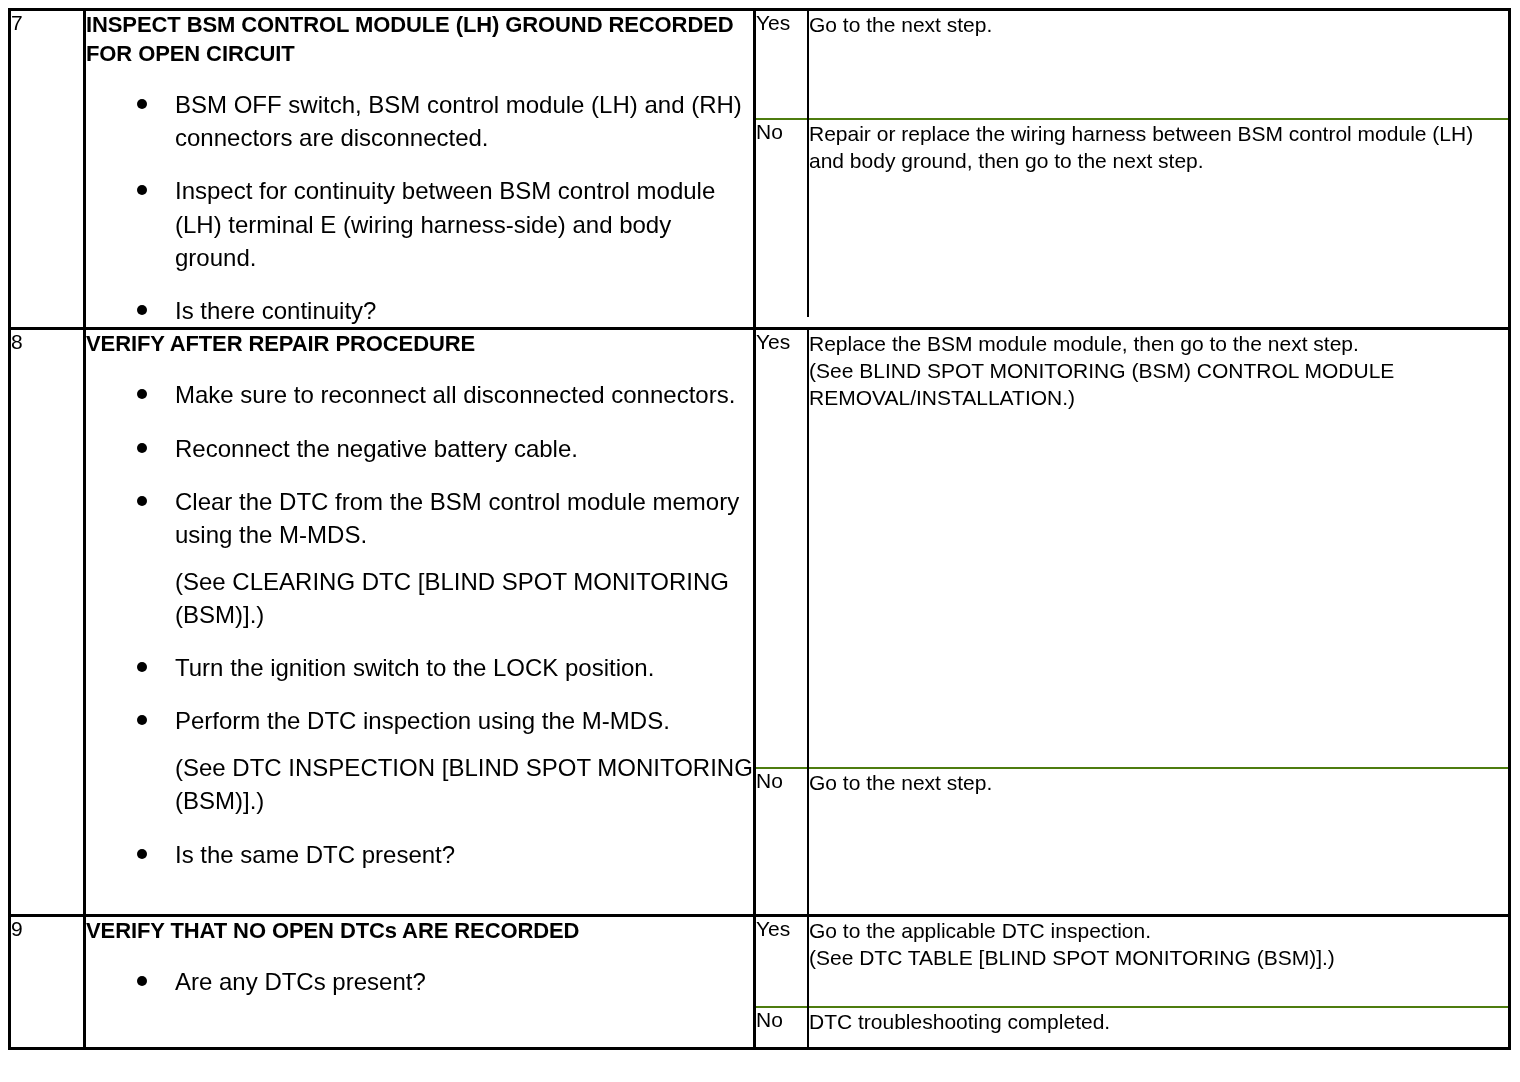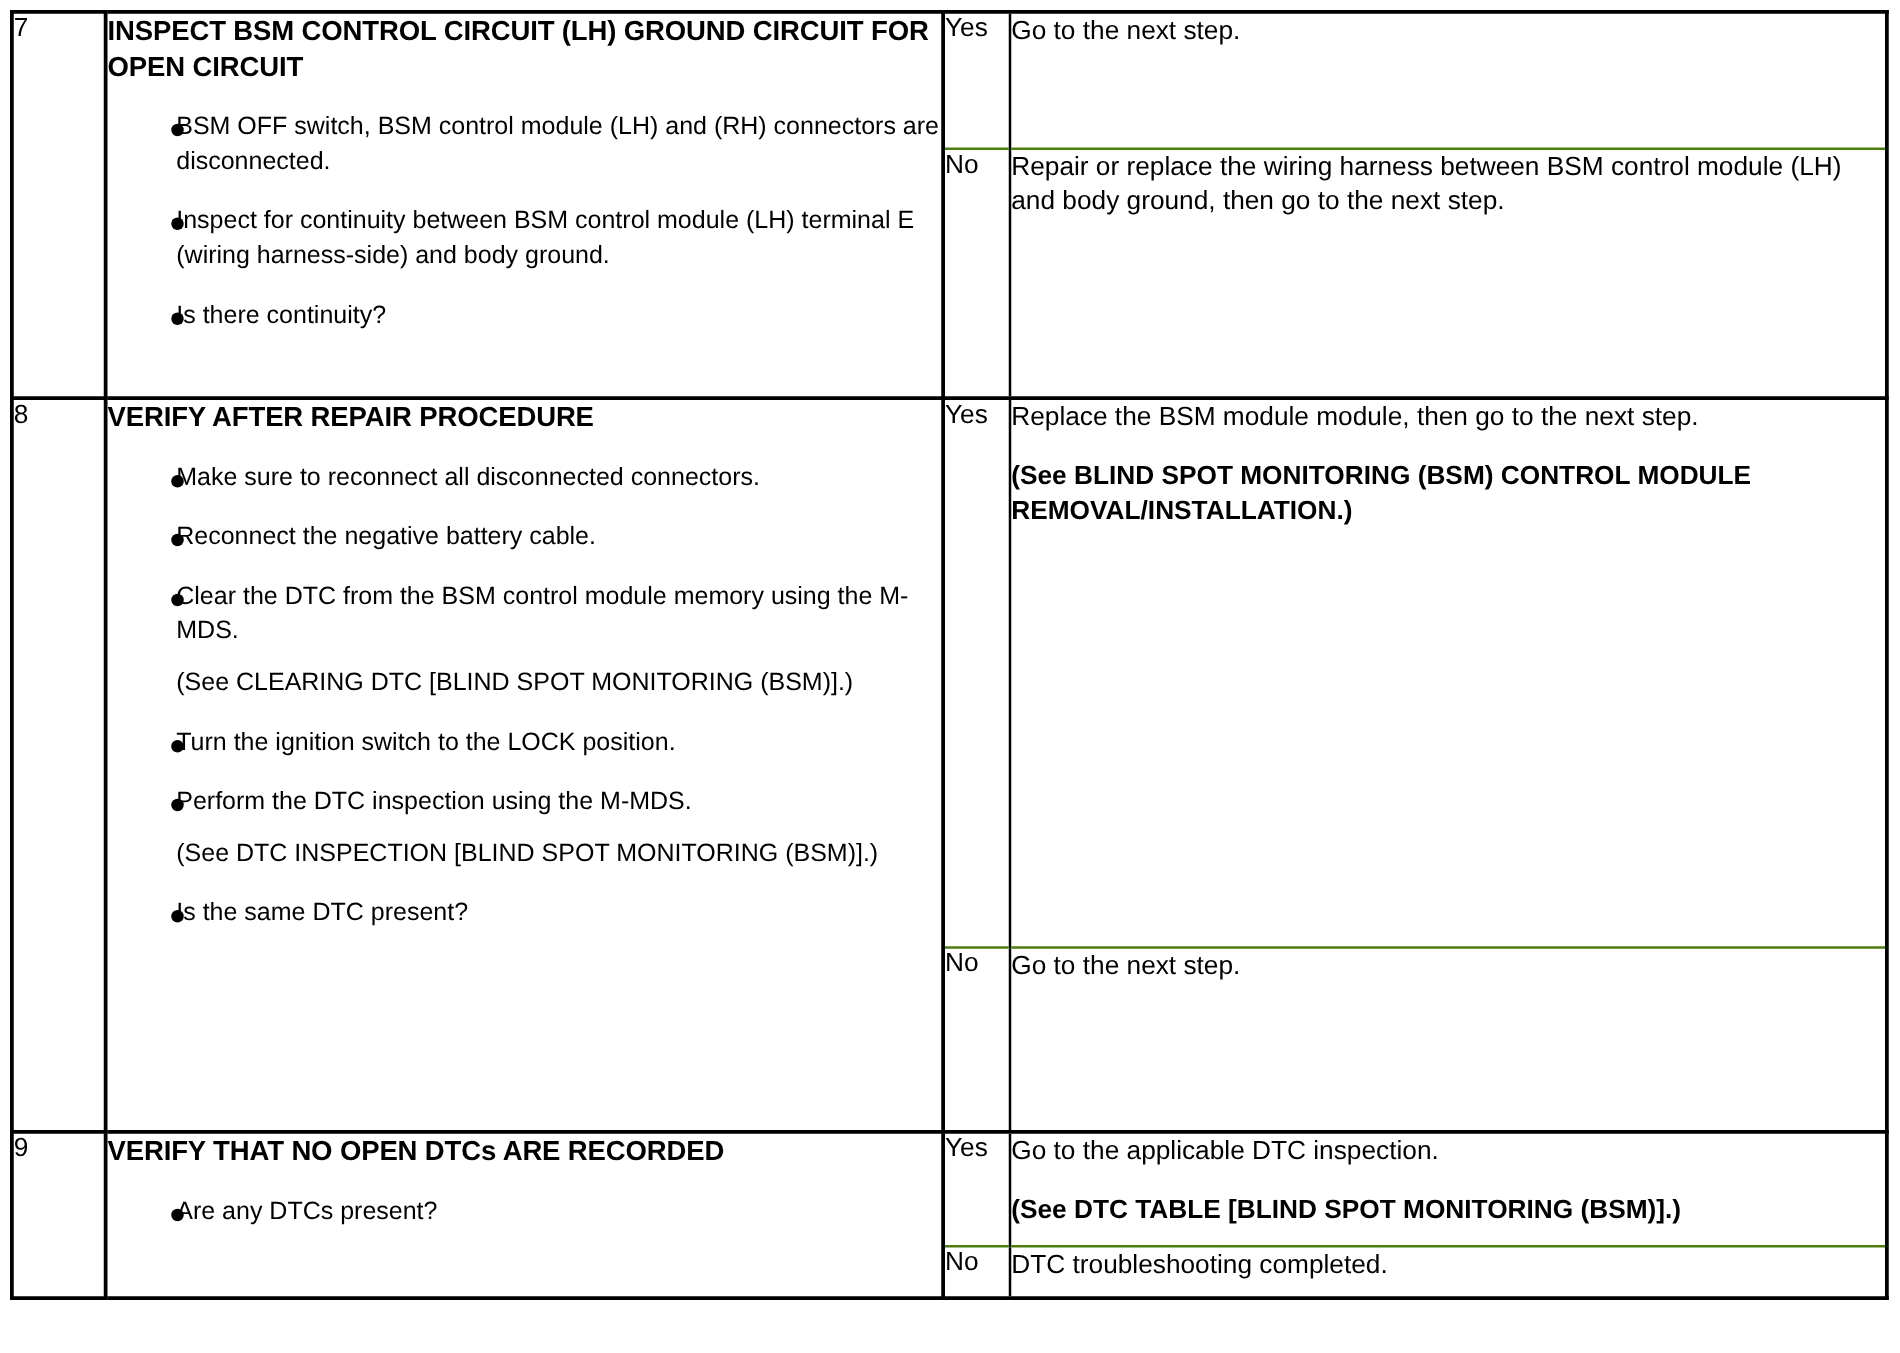--- a/index.html
+++ b/index.html
@@ -61,22 +61,22 @@
     letter-spacing: -0.1px;
     margin: 0 0 6px 0;
   }
   .bullet-list {
     list-style: none;
     margin: 0;
     padding: 0;
   }
   .bullet-list li {
     position: relative;
-    padding-left: 55px;
-    font-size: 20px;
+    padding-left: 89px;
+    font-size: 24px;
     line-height: 1.38;
     margin-top: 20px;
   }
   .bullet-list li .dot {
     position: absolute;
     left: 51px;
     top: 11px;
     width: 10px;
     height: 10px;
     border-radius: 50%;
@@ -110,22 +110,20 @@
   .yn-text {
     border-left: 2px solid #000000 !important;
     font-size: 21px;
     line-height: 1.30;
     padding: 5px 8px 6px 9px;
   }
   .yn-text p {
     margin: 0;
   }
   .yn-text p + p {
-    margin-top: 20px;
-    font-weight: bold;
   }
 
   
   .h-r7yes  { height: 108px; }
   .h-r7no   { height: 198px; }
   .h-r8yes  { height: 438px; }
   .h-r8no   { height: 146px; }
   .h-r9yes  { height: 90px;  }
   .h-r9no   { height: 40px;  }
 </style>
@@ -139,21 +137,21 @@
       <col class="c-step">
       <col class="c-action">
       <col class="c-yn">
     </colgroup>
     <tbody>
 
       <tr>
         <td class="step-num">7</td>
 
         <td class="action-cell">
-          <div class="action-title">INSPECT BSM CONTROL CIRCUIT (LH) GROUND CIRCUIT FOR OPEN CIRCUIT</div>
+          <div class="action-title">INSPECT BSM CONTROL MODULE (LH) GROUND RECORDED FOR OPEN CIRCUIT</div>
           <ul class="bullet-list">
             <li>
               <span class="dot"></span>
               <span>BSM OFF switch, BSM control module (LH) and (RH) connectors are disconnected.</span>
             </li>
             <li>
               <span class="dot"></span>
               <span>Inspect for continuity between BSM control module (LH) terminal E (wiring harness-side) and body ground.</span>
             </li>
             <li>

